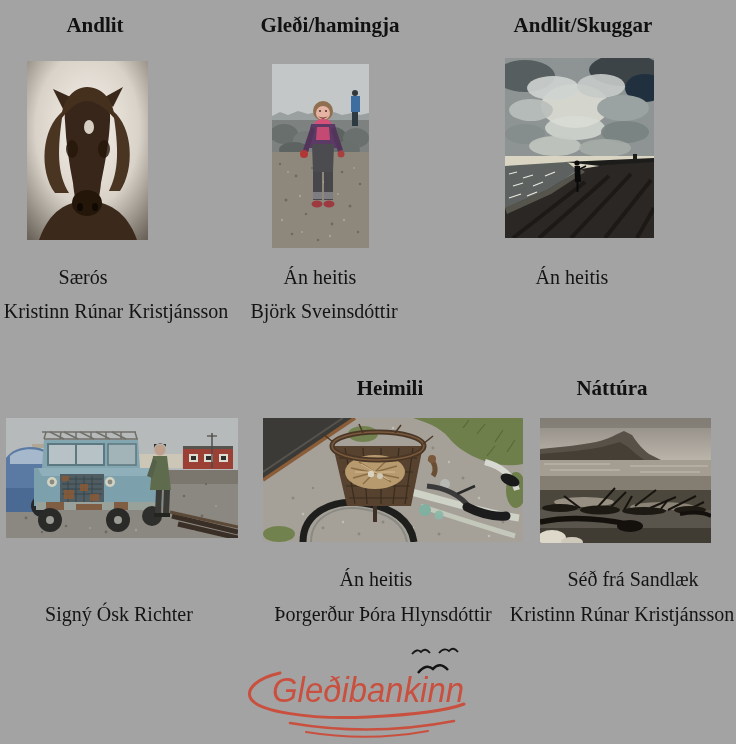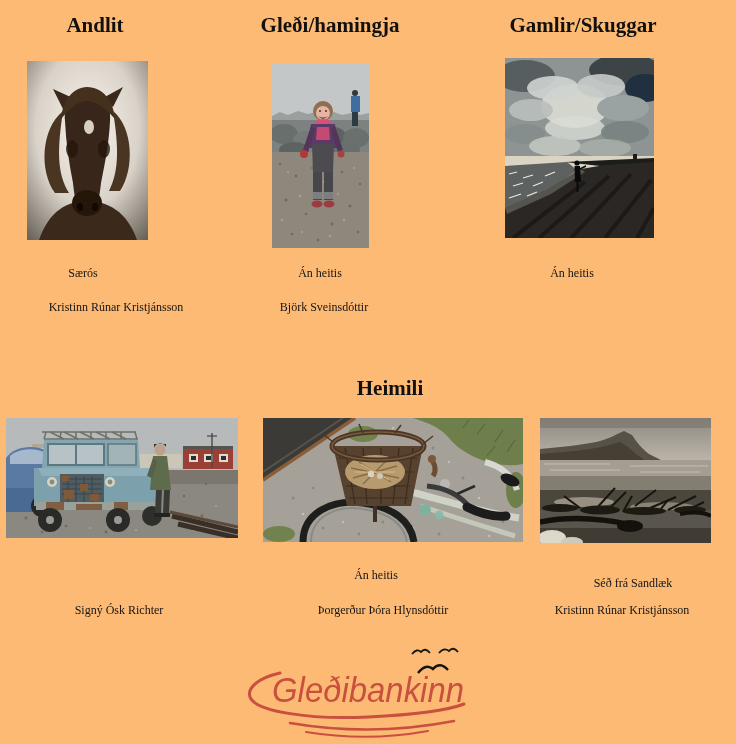--- a/index.html
+++ b/index.html
@@ -1,33 +1,33 @@
 <!DOCTYPE html>
 <html><head>
 <meta charset="utf-8">
 <style>
   html,body{margin:0;padding:0;background:#ffffff;}
-  #page{position:relative;width:736px;height:744px;background:#fdba74;overflow:hidden;
+  #page{position:relative;width:736px;height:744px;background:#a3a3a3;overflow:hidden;
         font-family:"Liberation Serif", serif;color:#111;}
   .abs{position:absolute;}
   .hdr{font-size:21px;font-weight:bold;text-align:center;white-space:nowrap;letter-spacing:0px;}
-  .cap{font-size:12px;text-align:center;white-space:nowrap;color:#141414;}
+  .cap{font-size:20px;text-align:center;white-space:nowrap;color:#141414;}
   .photo{overflow:hidden;}
   .photo svg{display:block;width:100%;height:100%;}
   .logo svg{display:block;width:100%;height:100%;}
   .logo text{font-family:"Liberation Sans", sans-serif;}
 </style>
 </head>
 <body>
 
 <div id="page">
 
   <div class="abs hdr" style="left:0;top:13px;width:190px;">Andlit</div>
   <div class="abs hdr" style="left:230px;top:13px;width:200px;">Gleði/hamingja</div>
-  <div class="abs hdr" style="left:483px;top:13px;width:200px;">Gamlir/Skuggar</div>
+  <div class="abs hdr" style="left:483px;top:13px;width:200px;">Andlit/Skuggar</div>
 
   <div class="abs photo" style="left:27px;top:61px;width:121px;height:179px;" aria-label="horse-portrait">
     <svg viewBox="0 0 121 179" preserveAspectRatio="none">
       <defs>
         <radialGradient id="g1" cx="50%" cy="38%" r="78%">
           <stop offset="0%" stop-color="#f6f2ec"></stop>
           <stop offset="55%" stop-color="#d9d2c8"></stop>
           <stop offset="100%" stop-color="#69635a"></stop>
         </radialGradient>
       </defs>
@@ -157,20 +157,21 @@
     </svg>
   </div>
 
   <div class="abs cap" style="left:3px;top:266px;width:160px;">Særós</div>
   <div class="abs cap" style="left:240px;top:266px;width:160px;">Án heitis</div>
   <div class="abs cap" style="left:492px;top:266px;width:160px;">Án heitis</div>
   <div class="abs cap" style="left:0;top:300px;width:232px;">Kristinn Rúnar Kristjánsson</div>
   <div class="abs cap" style="left:232px;top:300px;width:184px;">Björk Sveinsdóttir</div>
 
   <div class="abs hdr" style="left:290px;top:376px;width:200px;">Heimili</div>
+  <div class="abs hdr" style="left:512px;top:376px;width:200px;">Náttúra</div>
 
   <div class="abs photo" style="left:6px;top:418px;width:232px;height:120px;" aria-label="old-land-rover-with-man">
     <svg viewBox="0 0 232 120" preserveAspectRatio="none">
       <rect width="232" height="120" fill="#b6babb"></rect>
       <rect y="52" width="232" height="68" fill="#8b8781"></rect>
       <rect y="52" width="232" height="14" fill="#7b776f"></rect>
       <g fill="#6e6a62">
           <circle cx="20" cy="100" r="1.4"></circle>
           <circle cx="60" cy="108" r="1.3"></circle>
           <circle cx="100" cy="114" r="1.4"></circle>
@@ -432,21 +433,21 @@
       </g>
       <path d="M0,104 C30,98 60,100 92,107" stroke="#14110c" stroke-width="5.5" fill="none"></path>
       <ellipse cx="90" cy="108" rx="13" ry="6" fill="#14110c"></ellipse>
       <path d="M140,96 C155,93 165,95 171,98" stroke="#14110c" stroke-width="4" fill="none"></path>
       <ellipse cx="12" cy="120" rx="14" ry="8" fill="#ded8ca"></ellipse>
       <ellipse cx="32" cy="124" rx="11" ry="5" fill="#cfc9bb"></ellipse>
     </svg>
   </div>
 
   <div class="abs cap" style="left:276px;top:568px;width:200px;">Án heitis</div>
-  <div class="abs cap" style="left:533px;top:568px;width:200px;margin-top:8px;">Séð frá Sandlæk</div>
+  <div class="abs cap" style="left:533px;top:568px;width:200px;">Séð frá Sandlæk</div>
   <div class="abs cap" style="left:18px;top:603px;width:202px;">Signý Ósk Richter</div>
   <div class="abs cap" style="left:262px;top:603px;width:242px;">Þorgerður Þóra Hlynsdóttir</div>
   <div class="abs cap" style="left:500px;top:603px;width:244px;">Kristinn Rúnar Kristjánsson</div>
 
   <div class="abs logo" style="left:240px;top:644px;width:270px;height:100px;">
     <svg viewBox="0 0 270 100">
 
       <g fill="none" stroke-linecap="round" stroke="#c9503f">
         <path d="M40,29 C18,34 7,44 10,53 C15,67 68,76 128,73 C168,71 206,67 224,60" stroke-width="3"></path>
         <path d="M50,79 Q132,93 214,77" stroke-width="2.6"></path>

